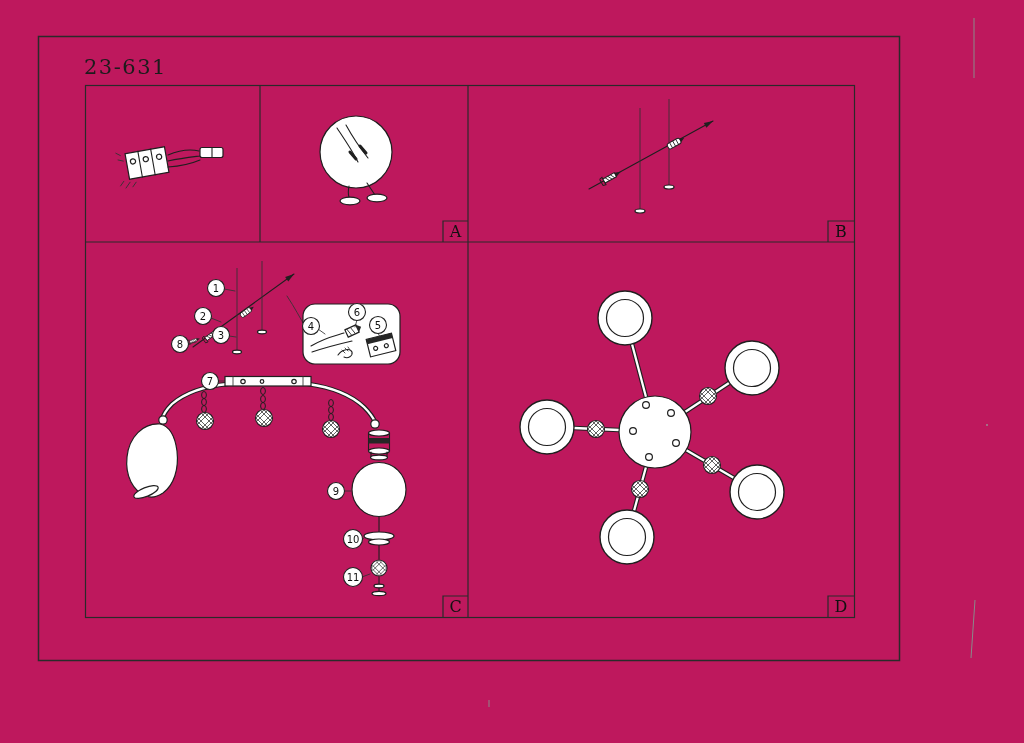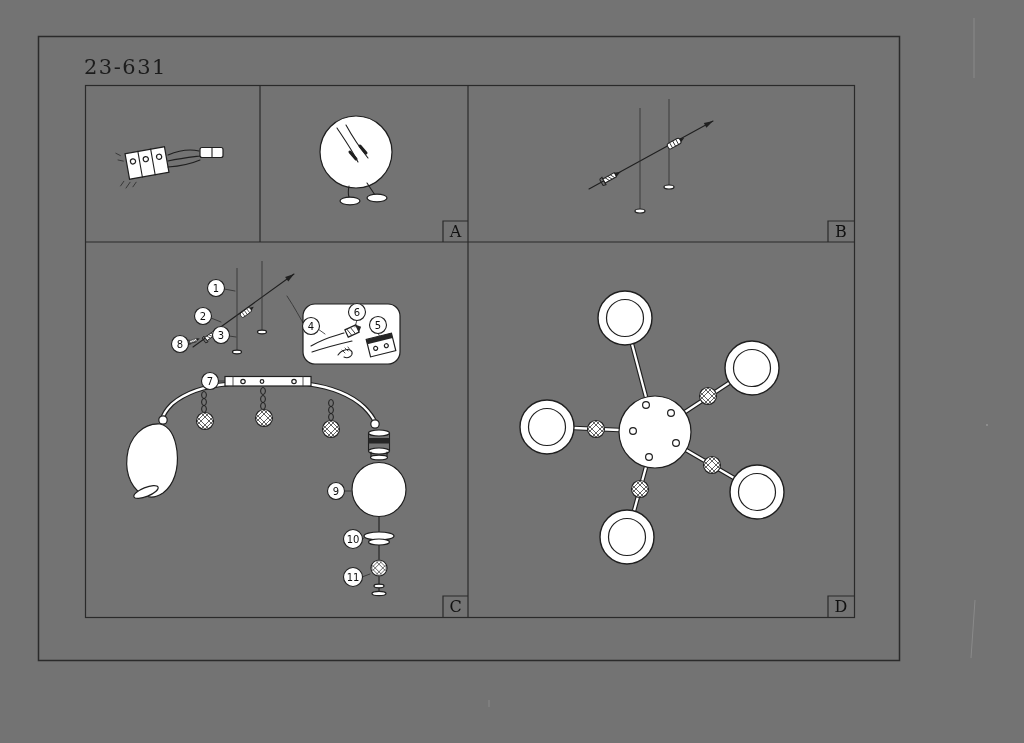--- a/index.html
+++ b/index.html
@@ -1,16 +1,16 @@
 <!DOCTYPE html>
 <html><head>
 <meta charset="utf-8">
 <style>
   html,body{margin:0;padding:0;background:#ffffff;}
-  .sheet{position:relative;width:1024px;height:743px;background:#737373;overflow:hidden;
+  .sheet{position:relative;width:1024px;height:743px;background:#be185d;overflow:hidden;
          font-family:"DejaVu Serif",serif;}
   svg{position:absolute;left:0;top:0;}
   .frame{fill:none;stroke:#2a2a2a;stroke-width:1.5;}
   .grid{fill:none;stroke:#2a2a2a;stroke-width:1.2;}
   .ln{stroke:#1f1f1f;stroke-width:1.1;fill:none;stroke-linecap:round;}
   .thin{stroke:#333;stroke-width:0.85;}
   .shape{fill:#fff;stroke:#1f1f1f;stroke-width:1.2;}
   .dark{fill:#262626;stroke:none;}
   .arm-outer{stroke:#1f1f1f;stroke-width:4.6;fill:none;stroke-linecap:round;}
   .arm-inner{stroke:#fff;stroke-width:2.3;fill:none;stroke-linecap:round;}

